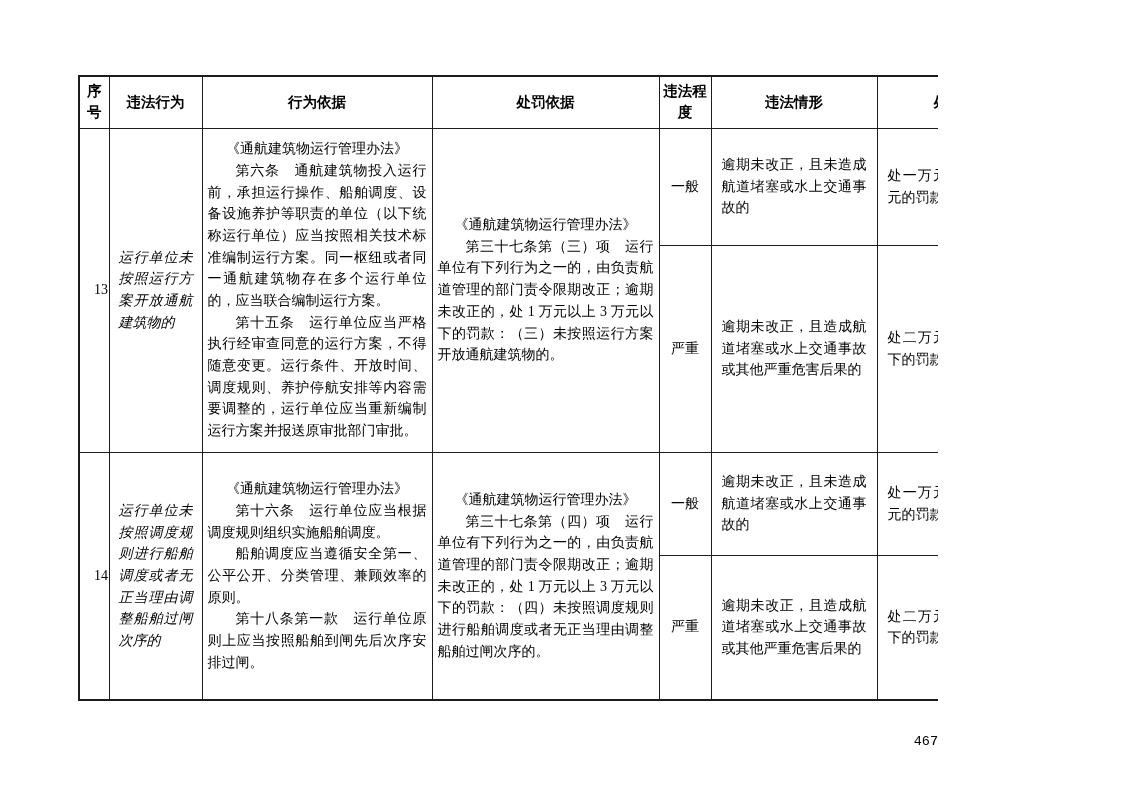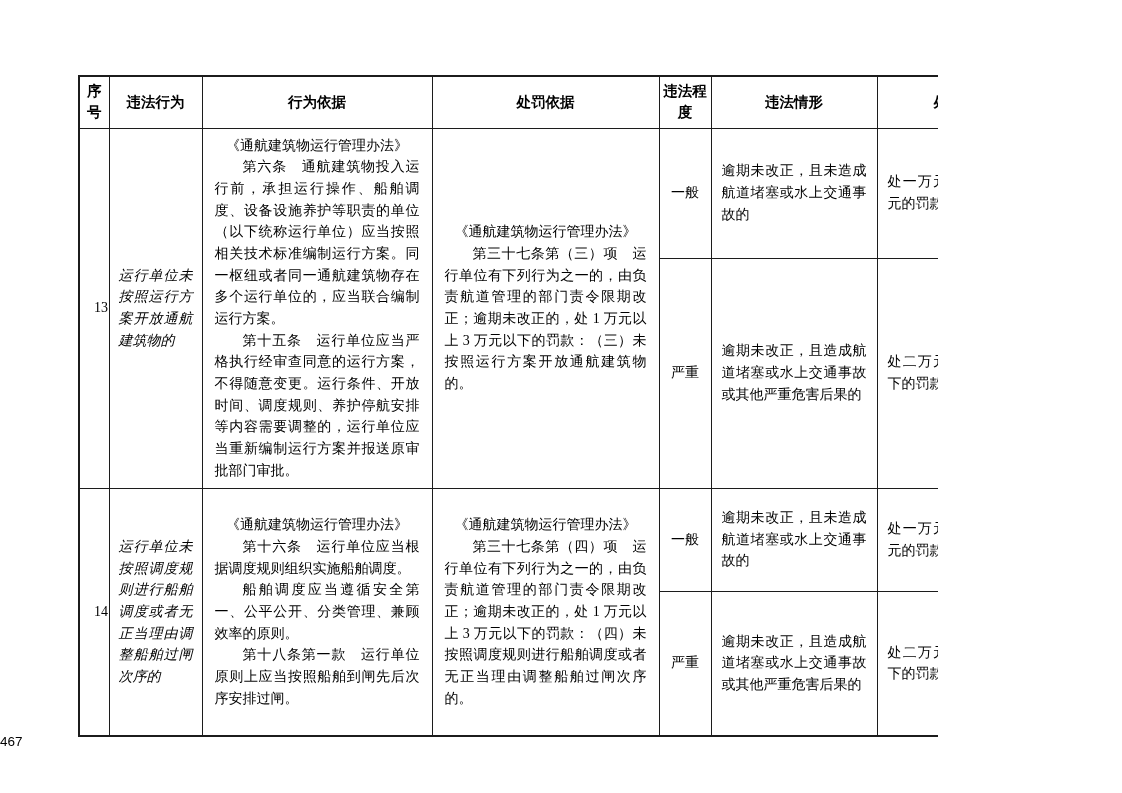--- a/index.html
+++ b/index.html
@@ -14,34 +14,34 @@
     border:2px solid #1c1c1c;
   }
   th,td{border:1px solid #1c1c1c;vertical-align:middle;}
   th{
     font-weight:bold;font-size:14.5px;text-align:center;
     padding:2px 1px;line-height:1.45;
   }
   td{font-size:14px;line-height:1.55;}
   td.no{text-align:center;padding:0 14px;font-size:14px;}
   td.behavior{text-align:justify;padding:22px 9px;font-style:italic;}
-  td.law{padding:6px 12px;}
+  td.law{padding:6px 5px;}
   .law-title{text-align:center;margin:0;}
   td.law p{margin:0;text-indent:2em;text-align:justify;}
   td.degree{text-align:center;padding:0 6px;}
   td.circumstance{text-align:justify;padding:0 10px;}
   td.standard{text-align:justify;padding:4px 10px;}
   tr.hrow{height:52px;}
   tr.r13a{height:117px;}
   tr.r13b{height:207px;}
   tr.r14a{height:103px;}
   tr.r14b{height:145px;}
   .page-number{
-    position:absolute;left:0;right:0;top:734px;text-align:left;
-    font-family:Liberation Sans, sans-serif;
+    position:absolute;left:0;right:0;top:734px;text-align:right;
+    font-family:Liberation Mono, monospace;
     font-size:13.5px;color:#000;
   }
 </style>
 </head>
 <body>
 
 <div class="sheet">
 
   <table class="penalty">
     <colgroup>

